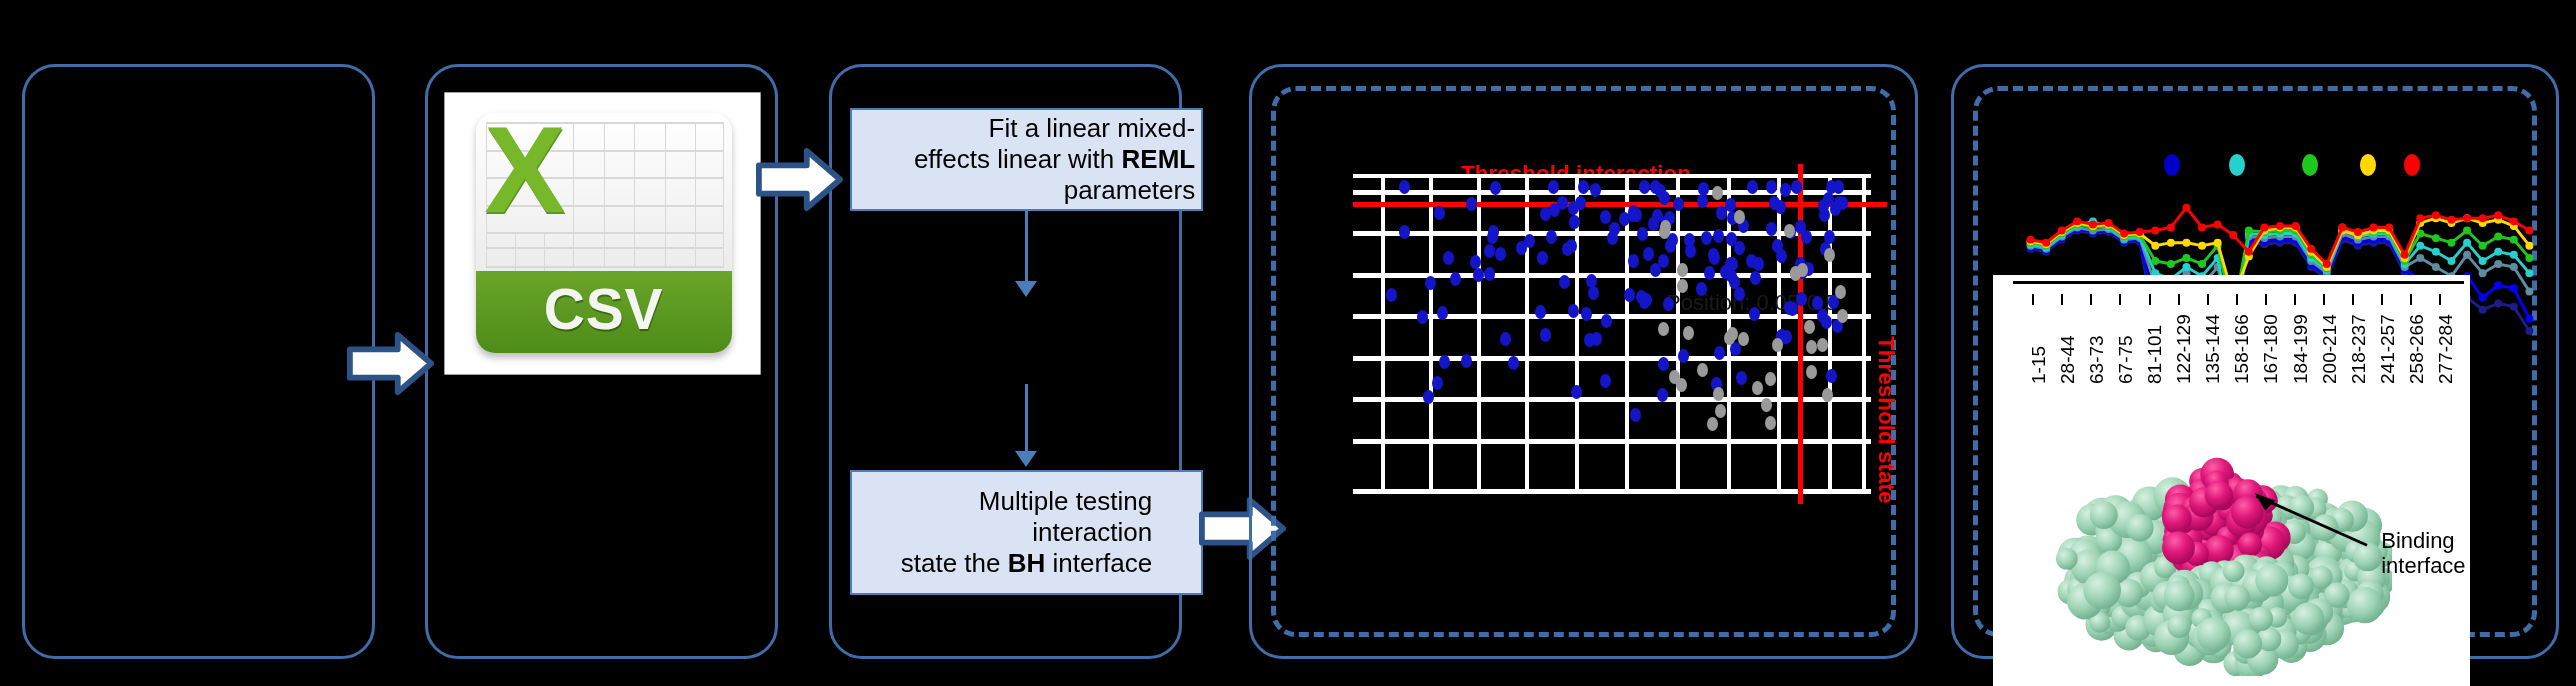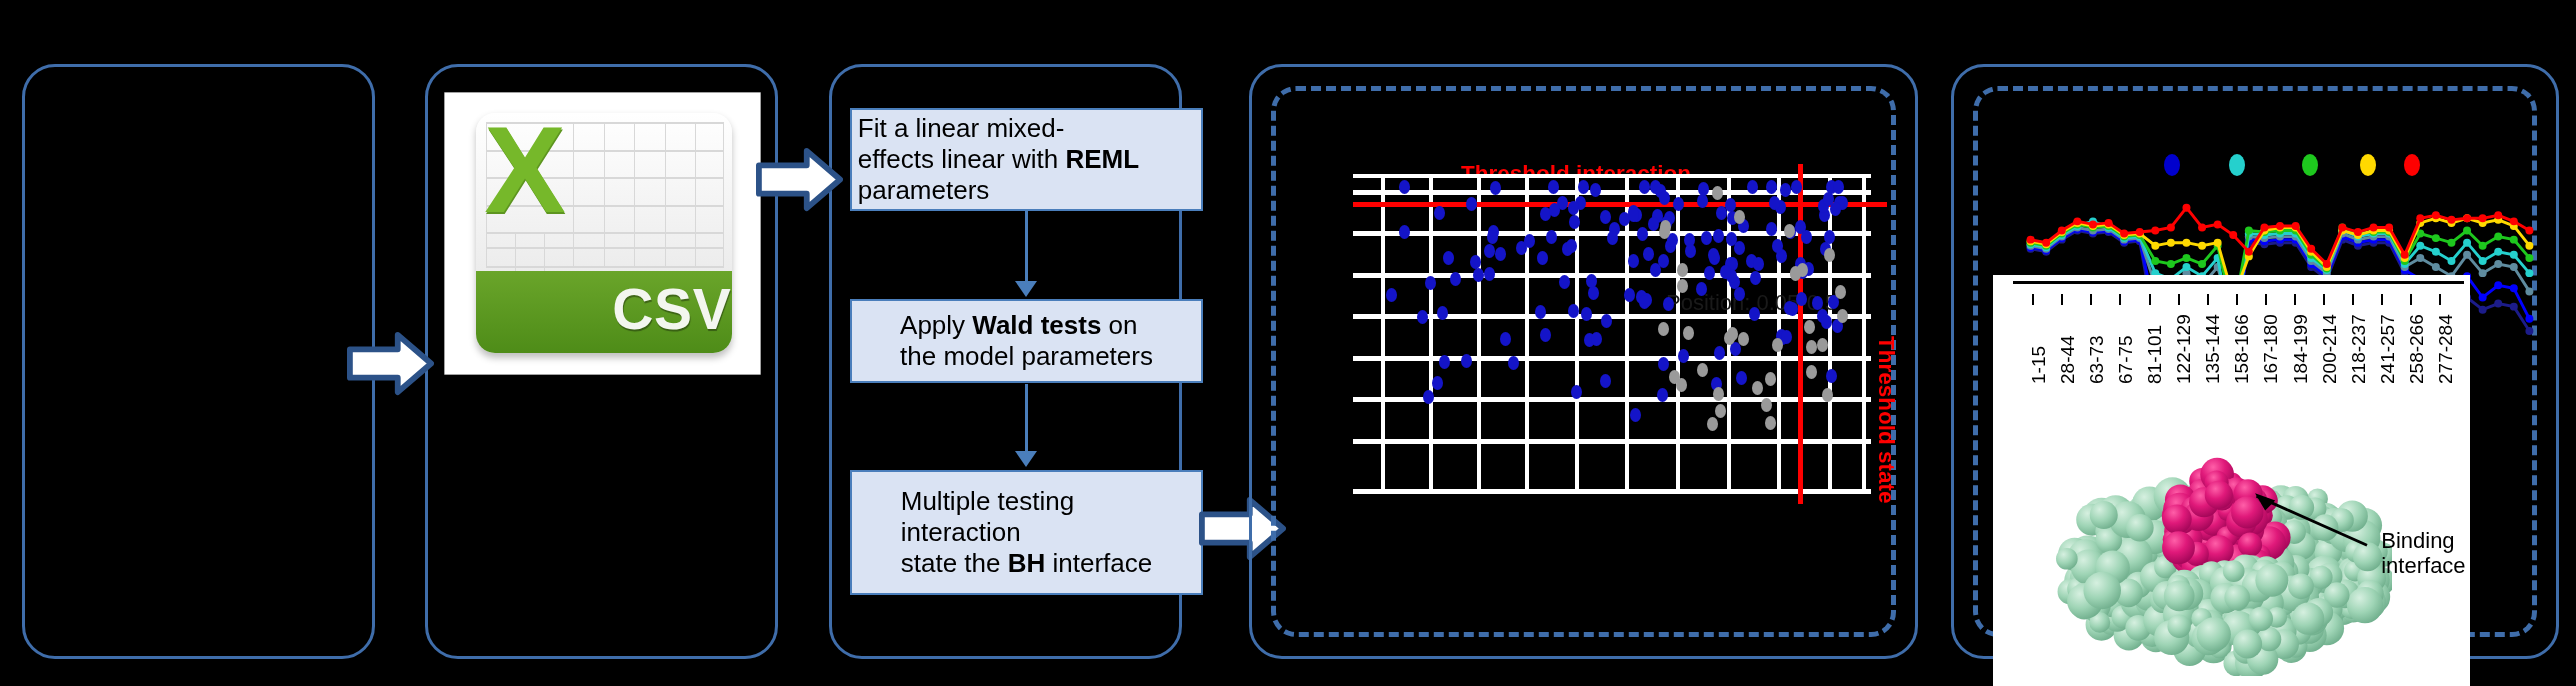--- a/index.html
+++ b/index.html
@@ -28,27 +28,27 @@
             box-shadow:0 4.4px 7.3px rgba(0,0,0,.25);}
   .csv-sheet{position:absolute;left:0;top:0;right:0;height:158px;
              background:linear-gradient(#ffffff,#ececec);}
   .csv-grid{position:absolute;left:10.2px;top:8.7px;right:7.3px;bottom:4.4px;}
   .csv-grid i{position:absolute;background:#d8d8d8;}
   .csv-x{position:absolute;left:8.7px;top:-4.4px;font-size:122px;font-weight:700;
          color:#76b82a;line-height:1;font-family:"Liberation Sans",sans-serif;
          text-shadow:0.7px 1.5px 0 #5d9520;z-index:3;}
   .csv-band{position:absolute;left:0;right:0;top:158px;bottom:0;
             background:linear-gradient(#6aa52a,#4e8c18);}
-  .csv-band span{position:absolute;left:0;right:0;top:4.4px;text-align:right;
+  .csv-band span{position:absolute;left:0;right:0;top:4.4px;text-align:center;
             font-size:57px;font-weight:700;color:#f3f6ef;letter-spacing:0.7px;
             text-shadow:0.7px 1.5px 0.7px rgba(0,0,0,.35);}
 
   
   .pbox{position:absolute;background:#dae3f3;border:2.2px solid #4a7ebb;
-        box-sizing:border-box;color:#000;text-align:left;
+        box-sizing:border-box;color:#000;text-align:right;
         display:flex;align-items:center;justify-content:center;
         font-size:26px;line-height:1.18;padding:2.9px 5.8px;}
   #box-reml {left:850px;top:108px;width:353px;height:103px;}
   #box-wald {left:850px;top:299px;width:353px;height:84px;}
   #box-bh   {left:850px;top:470px;width:353px;height:125px;}
   .pbox b{font-weight:700;}
 
   
   .vconn{position:absolute;width:2.9px;background:#4a7ebb;}
   .vtip{position:absolute;width:0;height:0;border-left:11.6px solid transparent;
@@ -134,26 +134,20 @@
   <div class="pbox" id="box-reml">
     <div>
       <span>Fit a linear mixed-</span><br>
       <span>effects linear with </span><b>REML</b><span> parameters</span>
     </div>
   </div>
 
   <div class="vconn" style="left:1025px;top:211px;height:70px;"></div>
   <div class="vtip" style="left:1015px;top:281px;"></div>
 
-  <div class="pbox" id="box-wald">
-    <div>
-      <span>Apply </span><b>Wald tests</b><span> on</span><br>
-      <span>the model parameters</span>
-    </div>
-  </div>
 
   <div class="vconn" style="left:1025px;top:384px;height:67px;"></div>
   <div class="vtip" style="left:1015px;top:451px;"></div>
 
   <div class="pbox" id="box-bh">
     <div>
       <span>Multiple testing</span><br>
       <span>interaction</span><br>
       <span>state the </span><b>BH</b><span> interface</span>
     </div>

